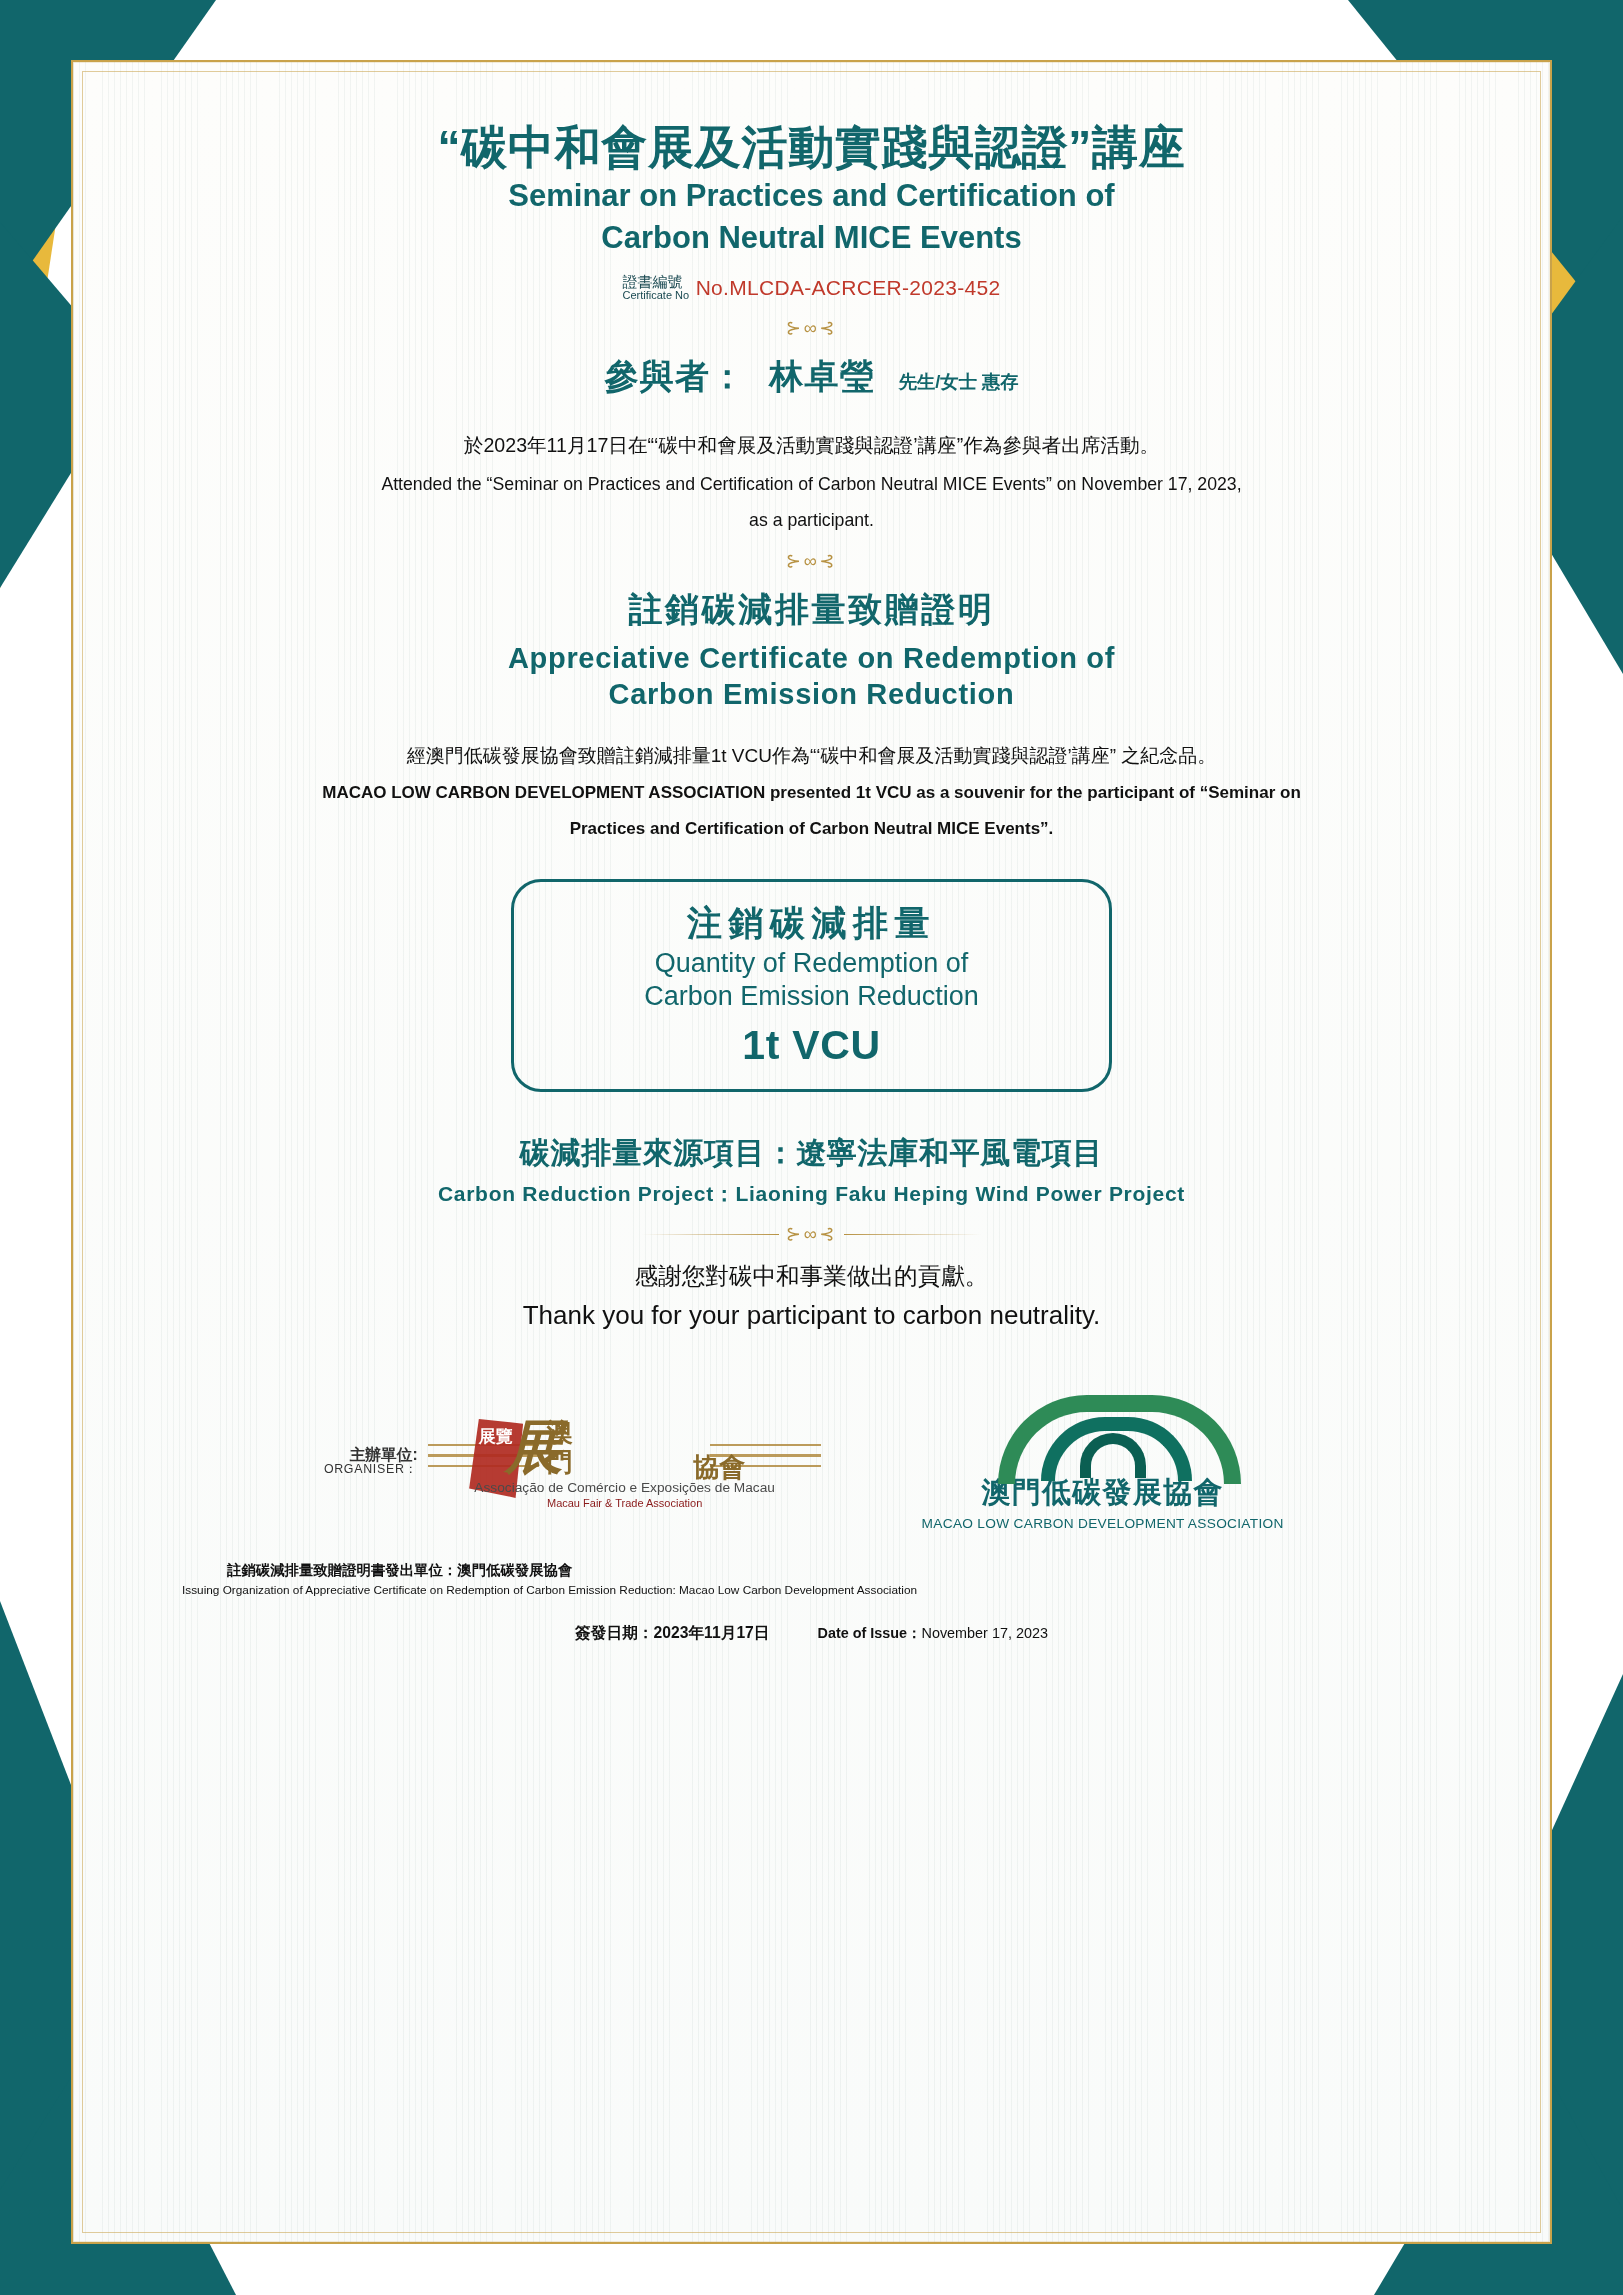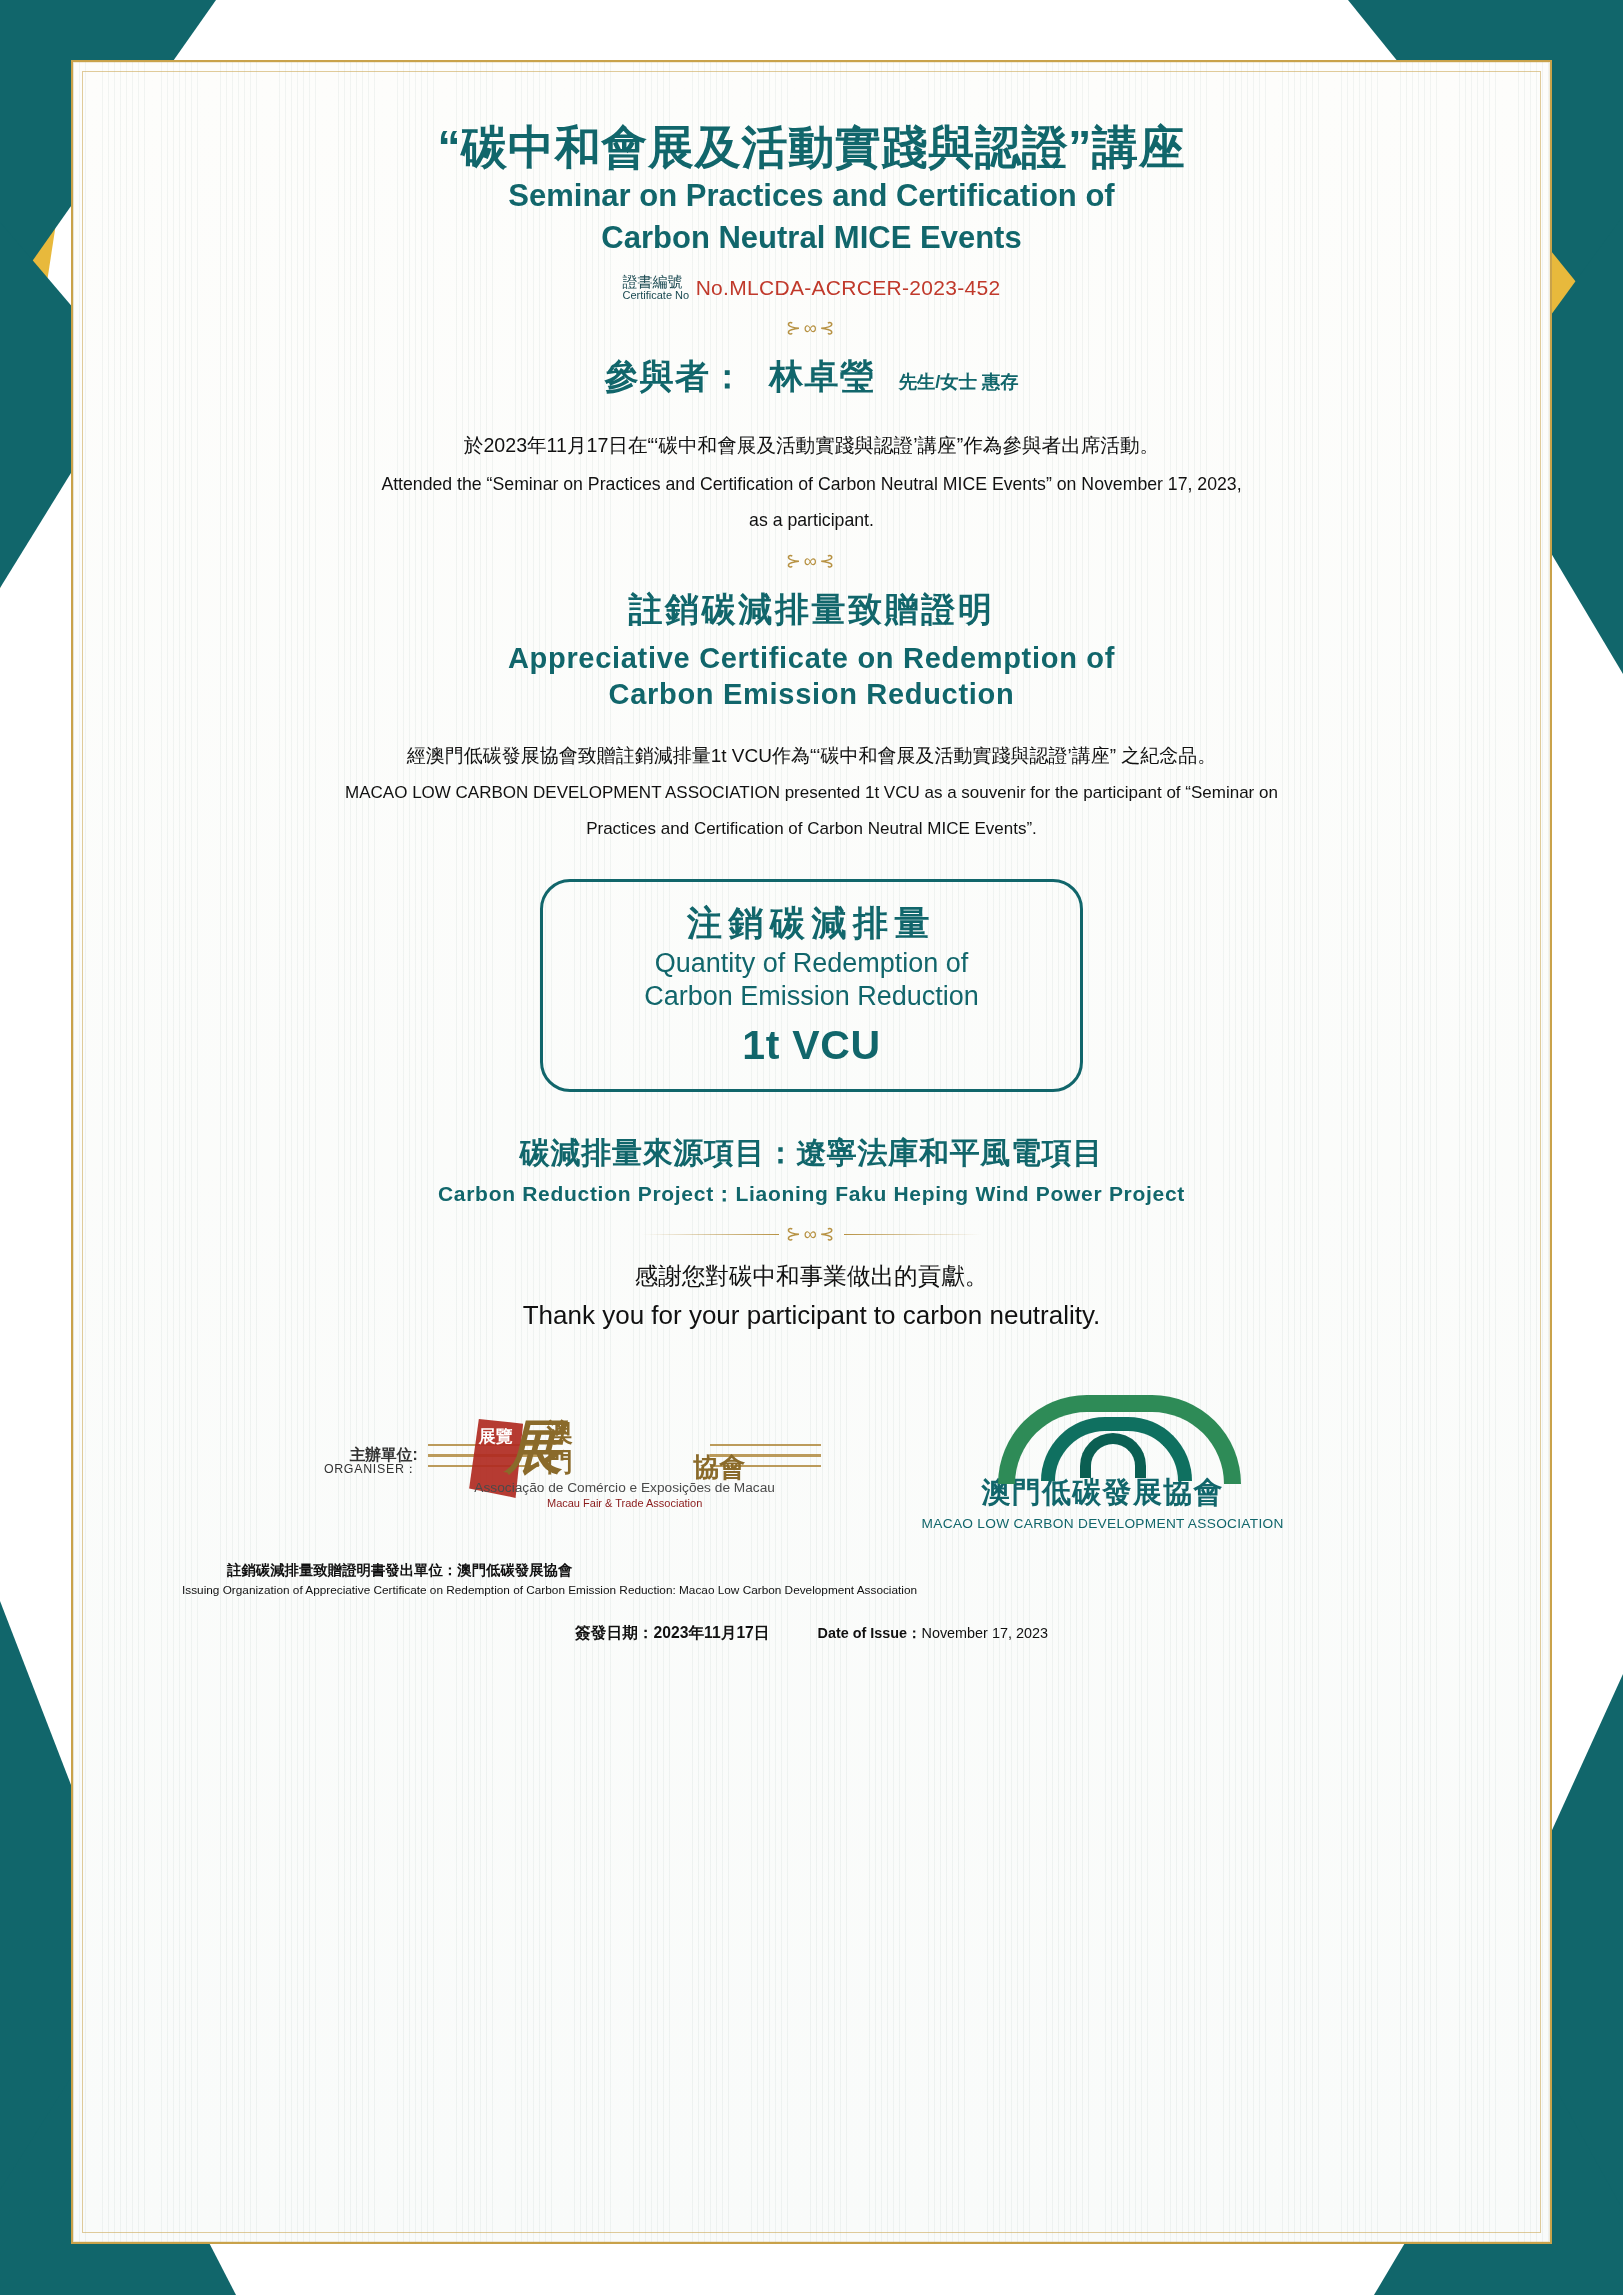--- a/index.html
+++ b/index.html
@@ -141,24 +141,24 @@
   .participant-name{font-size:34px;font-weight:bold;color:#11666b;letter-spacing:1.3px;}
   .participant-suffix{font-size:18.3px;font-weight:bold;color:#11666b;}
 
   .para-cn{font-size:19.6px;color:#111;line-height:1.6;margin:30px 0 0;}
   .para-en{font-size:17.7px;color:#111;line-height:1.55;margin:9.2px 0 0;}
 
   .sec-title-cn{font-size:34px;font-weight:bold;color:#11666b;letter-spacing:2.6px;margin:6.5px 0 6.5px;}
   .sec-title-en{font-size:29px;font-weight:bold;color:#11666b;letter-spacing:0.7px;line-height:1.25;}
 
   .body-cn{font-size:19px;color:#111;line-height:1.6;margin:29px 0 0;}
-  .body-en{font-size:17px;color:#111;line-height:1.6;margin:7.9px 0 0;}
+  .body-en{font-size:17px;color:#111;line-height:1.6;margin:7.9px 0 0;font-weight:bold;}
 
   .qty-box{
-    margin:37px auto 0;width:543px;box-sizing:border-box;
+    margin:37px auto 0;width:601px;box-sizing:border-box;
     border:3.3px solid #11666b;border-radius:30px;
     padding:18.3px 13px 19.6px;
   }
   .qty-cn{font-size:35px;font-weight:bold;color:#11666b;letter-spacing:6.5px;}
   .qty-en1,.qty-en2{font-size:27px;color:#11666b;line-height:1.22;}
   .qty-val{font-size:41px;font-weight:bold;color:#11666b;margin-top:9.2px;letter-spacing:0.7px;}
 
   .proj-cn{font-size:30px;font-weight:bold;color:#11666b;margin-top:41px;letter-spacing:0.7px;}
   .proj-en{font-size:21px;font-weight:bold;color:#11666b;margin-top:6.5px;letter-spacing:0.7px;}
 

